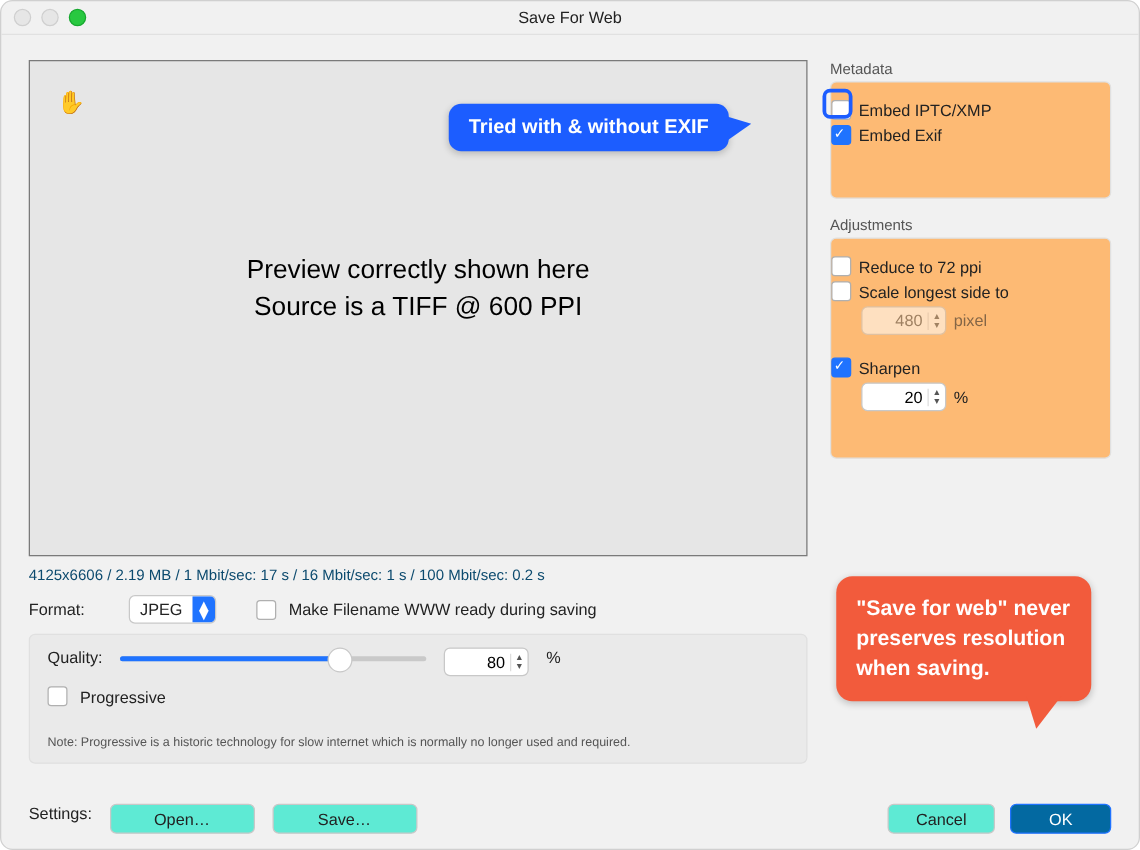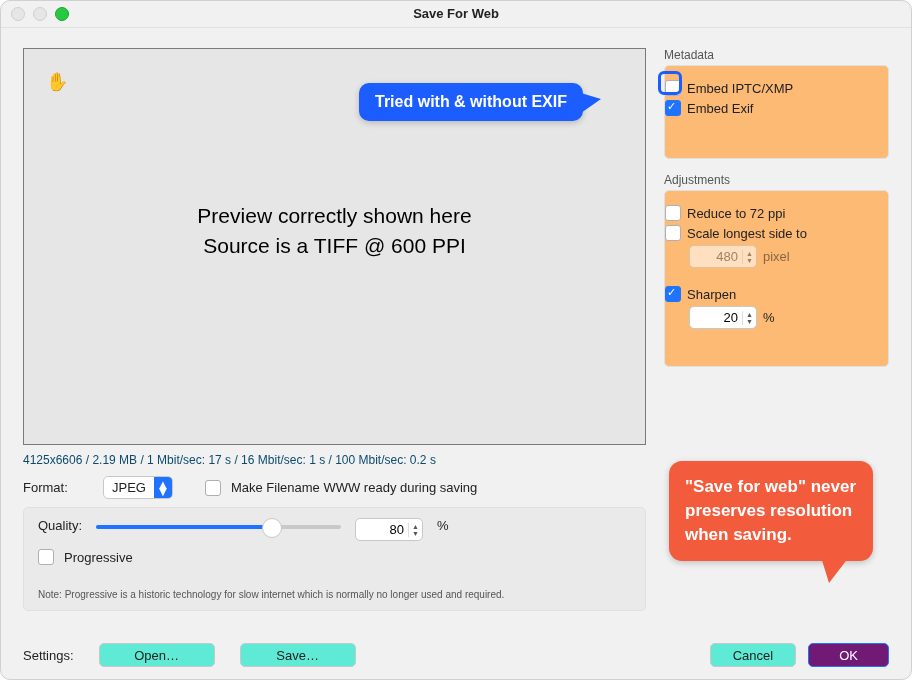--- a/index.html
+++ b/index.html
@@ -1,18 +1,18 @@
 <!DOCTYPE html>
 <html><head>
 <meta charset="utf-8">
 <style>
   html,body{margin:0;padding:0;font-family:-apple-system,Helvetica,Arial,sans-serif;font-size:13px;color:#222;background:#fff}
   .window{width:912px;height:680px;background:#f1f1f1;position:relative;border:1px solid #d0d0d0;box-sizing:border-box;border-radius:10px;overflow:hidden}
   
-  .titlebar{height:26px;line-height:26px;text-align:center;font-size:13px;font-weight:700;position:relative;border-bottom:1px solid #e1e1e1}
+  .titlebar{height:26px;line-height:26px;text-align:center;font-size:13px;font-weight:400;position:relative;border-bottom:1px solid #e1e1e1}
   .traffic{position:absolute;left:10px;top:6px;display:flex;gap:8px}
   .traffic span{width:12px;height:12px;border-radius:50%;display:inline-block}
   .tl-close{background:#e6e6e6;border:1px solid #cfcfcf}
   .tl-min{background:#e6e6e6;border:1px solid #cfcfcf}
   .tl-max{background:#28c840;border:1px solid #17a82f}
   .body{display:flex;padding:20px 22px 0 22px;gap:18px}
   
   .leftcol{flex:1;display:flex;flex-direction:column}
   .preview{height:395px;background:#e6e6e6;border:1px solid #7a7a7a;position:relative}
   .hand{position:absolute;left:22px;top:22px;color:#555;font-size:18px}
@@ -38,24 +38,24 @@
   .note{font-size:10px;color:#555;margin-top:24px}
   
   .rightcol{width:225px}
   .group-title{font-size:12px;color:#555;margin-bottom:3px}
   .group{background:#fdba74;border:1px solid #e0e0e0;border-radius:5px;padding:10px 0;margin-bottom:14px}
   .opt{display:flex;align-items:center;gap:6px;margin:4px 0;font-size:13px}
   .opt.indent{margin-left:24px}
   .spacer{height:10px}
   
   .bottom{position:absolute;left:22px;right:22px;bottom:12px}
-  .settings-row{display:flex;align-items:center;gap:25px}
+  .settings-row{display:flex;align-items:flex-start;gap:14px}
   .macbtn{background:#5eead4;border:1px solid #c8c8c8;border-radius:5px;height:22px;padding:0 22px;font-size:13px;display:inline-flex;align-items:center;justify-content:center;cursor:pointer}
   .btnrow{position:absolute;right:0;bottom:0;display:flex;gap:12px}
-  .macbtn.primary{background:#701a75;border-color:#1f73ff;color:#fff;padding:0 30px}
+  .macbtn.primary{background:#0369a1;border-color:#1f73ff;color:#fff;padding:0 30px}
   
   .call{position:absolute;background:#1C5DFF;color:#fff;font-size:16px;font-weight:600;border-radius:10px;padding:10px 16px;box-shadow:0 2px 6px rgba(0,0,0,.2)}
   .call .tail{position:absolute;width:0;height:0}
   .call.blue1{left:358px;top:82px}
   .call.blue1 .tail{right:-18px;top:10px;border-left:20px solid #1C5DFF;border-top:6px solid transparent;border-bottom:14px solid transparent}
   .call.blue2{left:394px;top:180px}
   .call.blue2 .tail{right:-18px;top:16px;border-left:20px solid #1C5DFF;border-top:6px solid transparent;border-bottom:14px solid transparent}
   .call.red{left:668px;top:460px;width:172px;background:#F25B3C;font-size:17px;line-height:24px;font-weight:600;border-radius:13px;padding:14px 16px}
   .call.red .tail{position:absolute;right:24px;bottom:-22px;width:0;height:0;border-top:26px solid #F25B3C;border-left:8px solid transparent;border-right:20px solid transparent}
   .hl{position:absolute;border:3px solid #1C5DFF;border-radius:6px;width:18px;height:18px;left:657px;top:70px;pointer-events:none}

